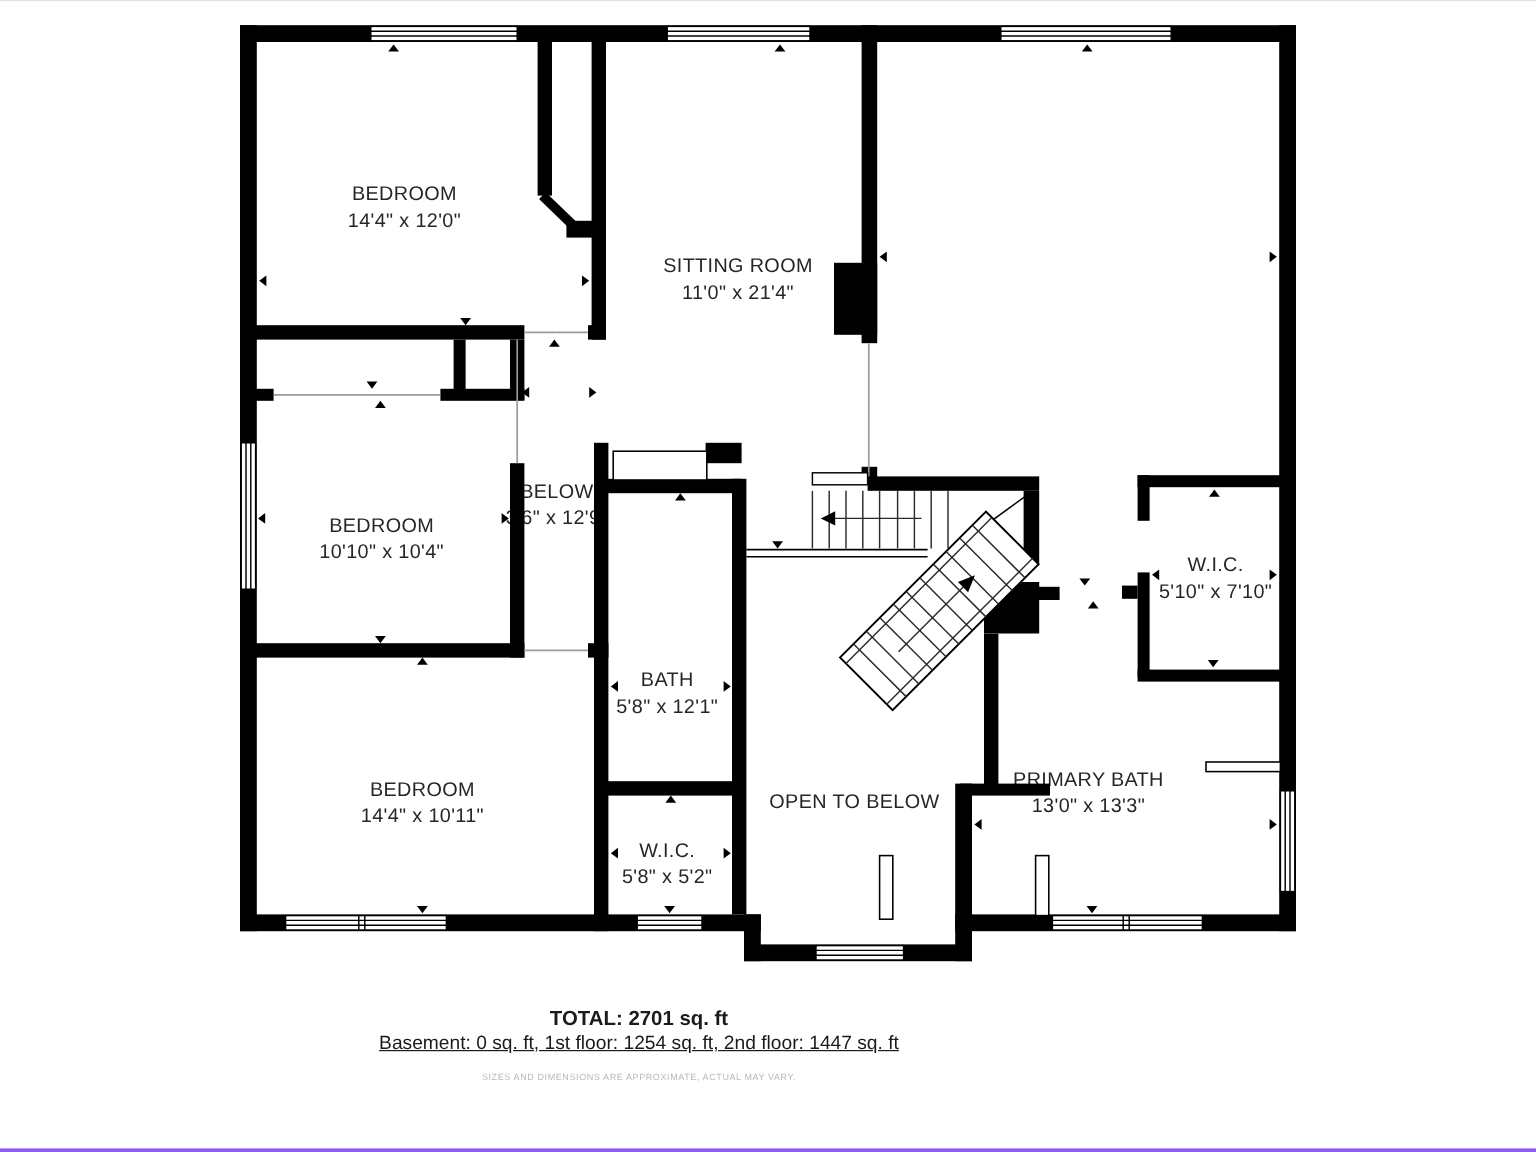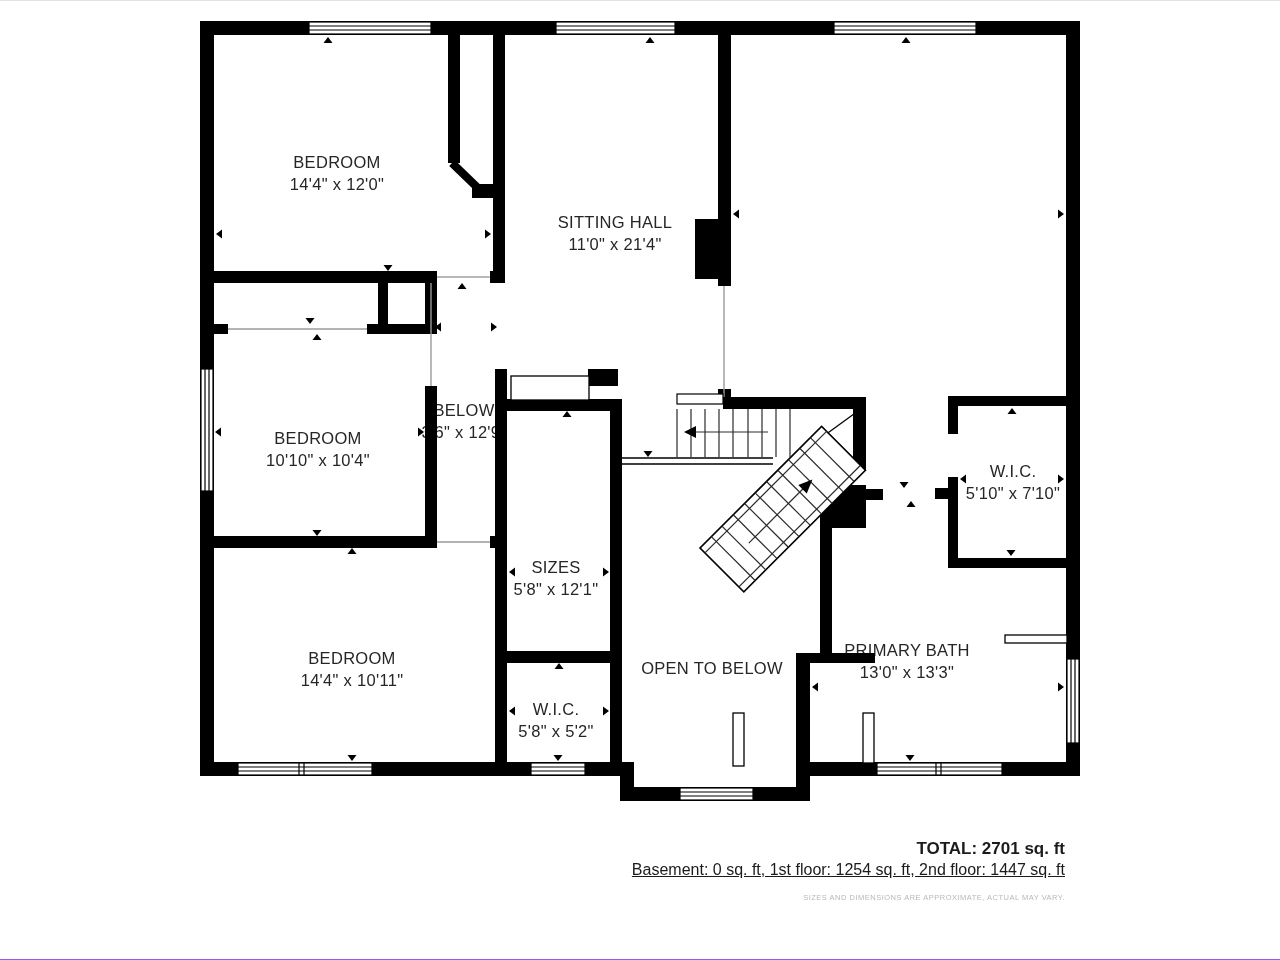--- a/index.html
+++ b/index.html
@@ -1,21 +1,21 @@
 <!DOCTYPE html>
 <html><head>
 <meta charset="utf-8">
 <style>
   html,body{margin:0;padding:0;background:#fff;}
   .frame{
     position:relative;
     width:1280px;height:960px;
     background:#ffffff;
     border-top:1px solid #e2e2e2;
-    border-bottom:1px solid #8b5cf6;
+    border-bottom:3px solid #8b5cf6;
     box-sizing:border-box;
     font-family:"Liberation Sans", sans-serif;
     overflow:hidden;
   }
   
   .labels{position:absolute;inset:0;z-index:1;}
   .room-label{
     position:absolute;
     transform:translate(-50%,-50%);
     text-align:center;
@@ -23,56 +23,56 @@
     color:#262626;
     font-size:16.5px;
     line-height:22px;
     letter-spacing:.3px;
   }
   
   .plan-svg{position:absolute;inset:0;z-index:2;pointer-events:none;}
   
   .footer{
     position:absolute;left:0;top:838px;width:1065px;z-index:3;
-    text-align:right;color:#1b1b1b;
+    text-align:center;color:#1b1b1b;
   }
   .footer .total{font-size:17px;font-weight:bold;line-height:20px;}
   .footer .line{font-size:16px;line-height:19px;margin-top:1px;text-decoration:underline;}
   .footer .disclaimer{
     margin-top:14px;font-size:7.5px;letter-spacing:.5px;color:#b8b8b8;
   }
 </style>
 </head>
 <body>
 
 <div class="frame">
 
   <div class="labels">
     <div class="room-label" style="left:337px;top:172px">
       <div>BEDROOM</div>
       <div>14'4" x 12'0"</div>
     </div>
     <div class="room-label" style="left:615px;top:232px">
-      <div>SITTING HALL</div>
+      <div>SITTING ROOM</div>
       <div>11'0" x 21'4"</div>
     </div>
     <div class="room-label" style="left:318px;top:448px">
       <div>BEDROOM</div>
       <div>10'10" x 10'4"</div>
     </div>
     <div class="room-label" style="left:464px;top:420px">
       <div>BELOW</div>
       <div>3'6" x 12'9"</div>
     </div>
     <div class="room-label" style="left:1013px;top:481px">
       <div>W.I.C.</div>
       <div>5'10" x 7'10"</div>
     </div>
     <div class="room-label" style="left:556px;top:577px">
-      <div>SIZES</div>
+      <div>BATH</div>
       <div>5'8" x 12'1"</div>
     </div>
     <div class="room-label" style="left:352px;top:668px">
       <div>BEDROOM</div>
       <div>14'4" x 10'11"</div>
     </div>
     <div class="room-label" style="left:712px;top:667px">
       <div>OPEN TO BELOW</div>
     </div>
     <div class="room-label" style="left:556px;top:719px">

